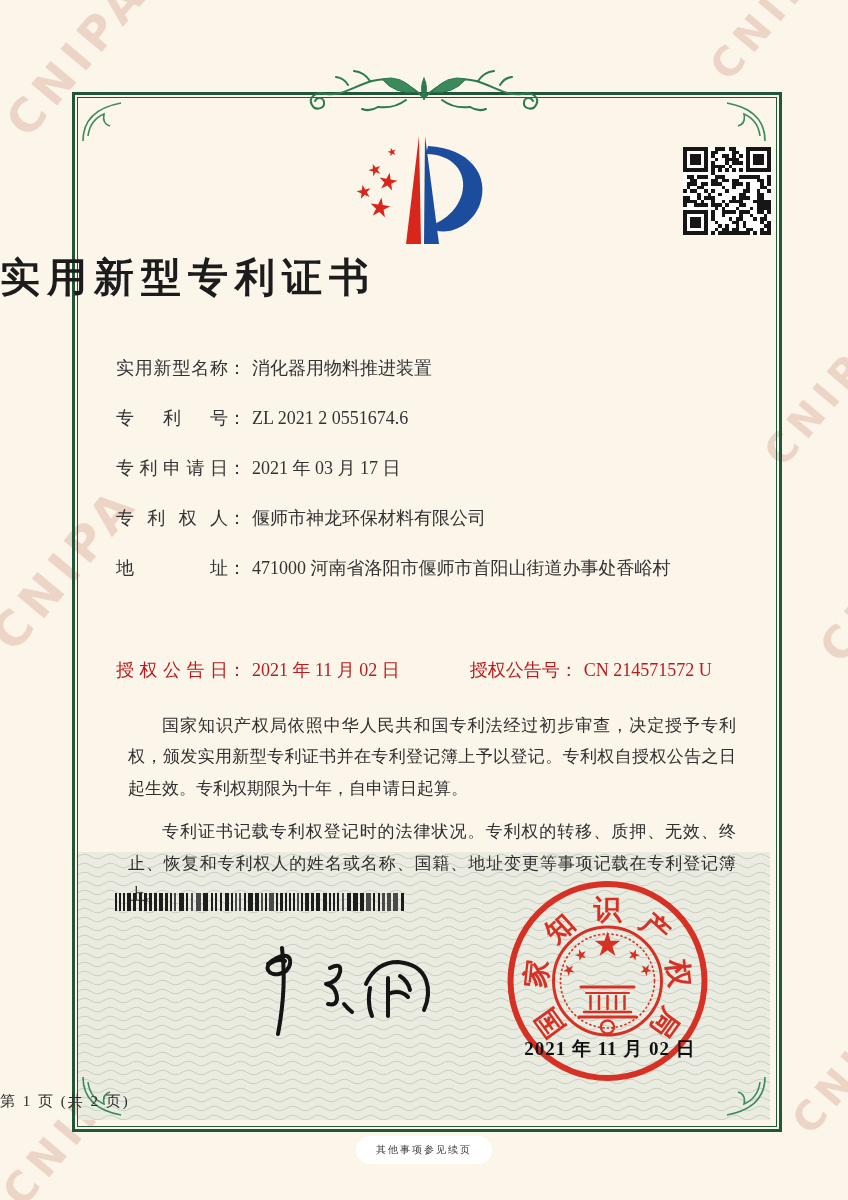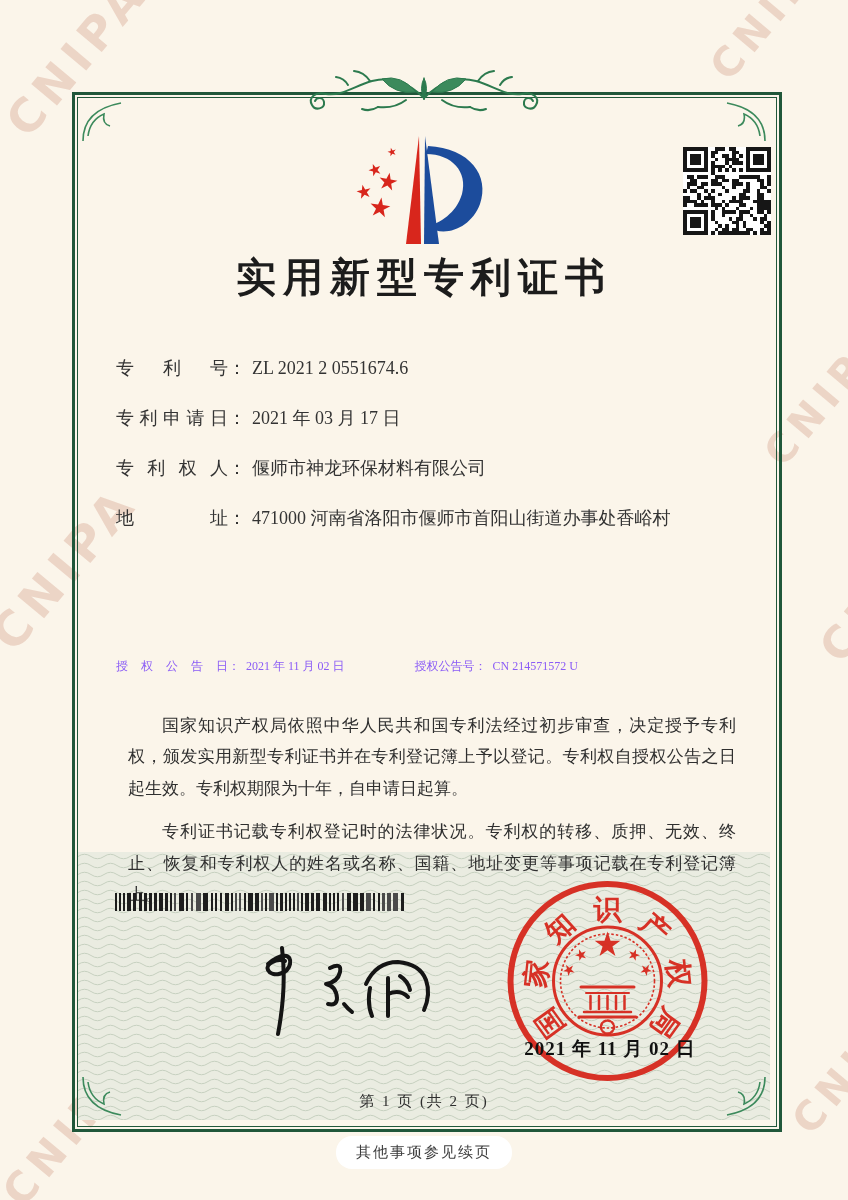--- a/index.html
+++ b/index.html
@@ -28,32 +28,32 @@
   
   .band{position:absolute; left:78px; top:852px; width:692px; height:268px; z-index:1;}
   
   .cert-number{
     position:absolute; left:116px; top:148px; z-index:4;
     font-size:19px; letter-spacing:3px; color:#3a3a3a;
   }
   .logo{position:absolute; left:348px; top:130px; z-index:4;}
   .qr{position:absolute; left:683px; top:147px; width:88px; height:88px; z-index:4; background:#fff;}
   .title{
-    position:absolute; left:0; top:250px; width:100%; text-align:center; z-index:4;
+    position:absolute; left:0; top:250px; width:100%; z-index:4;
     font-size:40px; font-weight:700; letter-spacing:7px; color:#1c1c1c;
   }
   
   .fields{position:absolute; left:116px; top:356px; width:640px; z-index:4; font-size:18px; color:#333;}
   .frow{height:50px; white-space:nowrap;}
   .flabel{
     display:inline-block; width:112px; text-align:justify; text-align-last:justify;
     vertical-align:top;
   }
   .colon{display:inline-block; margin-right:6px;}
-  .grant-row{position:absolute; left:116px; top:658px; z-index:4; font-size:12px; color:#8b5cf6; white-space:nowrap;}
+  .grant-row{position:absolute; left:116px; top:658px; z-index:4; font-size:18px; color:#b91c1c; white-space:nowrap;}
   .grant-gap{display:inline-block; width:70px;}
   
   .paras{
     position:absolute; left:116px; top:698px; width:632px; z-index:4;
     font-size:17px; line-height:1.85; text-align:justify; color:#2f2f2f;
   }
   .paras p{margin:12px; text-indent:2em;}
   
   .barcode{position:absolute; left:115px; top:893px; z-index:4;}
   .signer{position:absolute; left:118px; top:966px; z-index:4; font-size:19px; letter-spacing:4px; color:#222;}
@@ -62,26 +62,26 @@
   .seal{position:absolute; left:495px; top:878px; z-index:4; opacity:.95;}
   .seal-char{
     font-size:28px; font-weight:bold; fill:#d6281c;
     font-family:"Liberation Serif","DejaVu Serif",serif;
   }
   .seal-date{
     position:absolute; left:500px; top:1036px; width:220px; text-align:center; z-index:6;
     font-size:19px; letter-spacing:1px; color:#111; font-weight:600; white-space:nowrap;
   }
   .page-footer{
-    position:absolute; left:0; top:1092px; width:100%; text-align:center; z-index:4;
+    position:absolute; left:0; top:1092px; width:100%; z-index:4;
     font-size:15px; letter-spacing:2px; color:#2e2e2e;
   }
   .cont-note{
     position:absolute; left:50%; transform:translateX(-50%); top:1136px; z-index:4;
-    background:#ffffff; padding:7px 20px; font-size:15px; letter-spacing:2px; color:#3c3c3c;border-radius:16px;
+    background:#ffffff; padding:7px 20px; font-size:10px; letter-spacing:2px; color:#3c3c3c;border-radius:16px;
   }
 </style>
 </head>
 <body>
 
 <div class="page">
 
   <span class="wm" style="left:-18px; top:30px; font-size:46px;">CNIPA</span>
   <span class="wm" style="left:688px; top:-14px; font-size:40px;">CNIPA</span>
   <span class="wm" style="left:742px; top:372px; font-size:40px;">CNIPA</span>
@@ -461,20 +461,23 @@
         <rect x="22" y="24" width="1" height="1" fill="#161616"></rect>
         <rect x="23" y="24" width="1" height="1" fill="#161616"></rect>
         <rect x="24" y="24" width="1" height="1" fill="#161616"></rect>
       </svg>
   </div>
 
   <div class="title">实用新型专利证书</div>
 
   <div class="fields">
     <div class="frow">
+      <span class="flabel">实用新型名称</span><span class="colon">：</span><span>消化器用物料推进装置</span>
+    </div>
+    <div class="frow">
       <span class="flabel">专利号</span><span class="colon">：</span><span>ZL 2021 2 0551674.6</span>
     </div>
     <div class="frow">
       <span class="flabel">专利申请日</span><span class="colon">：</span><span>2021 年 03 月 17 日</span>
     </div>
     <div class="frow">
       <span class="flabel">专利权人</span><span class="colon">：</span><span>偃师市神龙环保材料有限公司</span>
     </div>
     <div class="frow">
       <span class="flabel">地址</span><span class="colon">：</span><span>471000 河南省洛阳市偃师市首阳山街道办事处香峪村</span>

